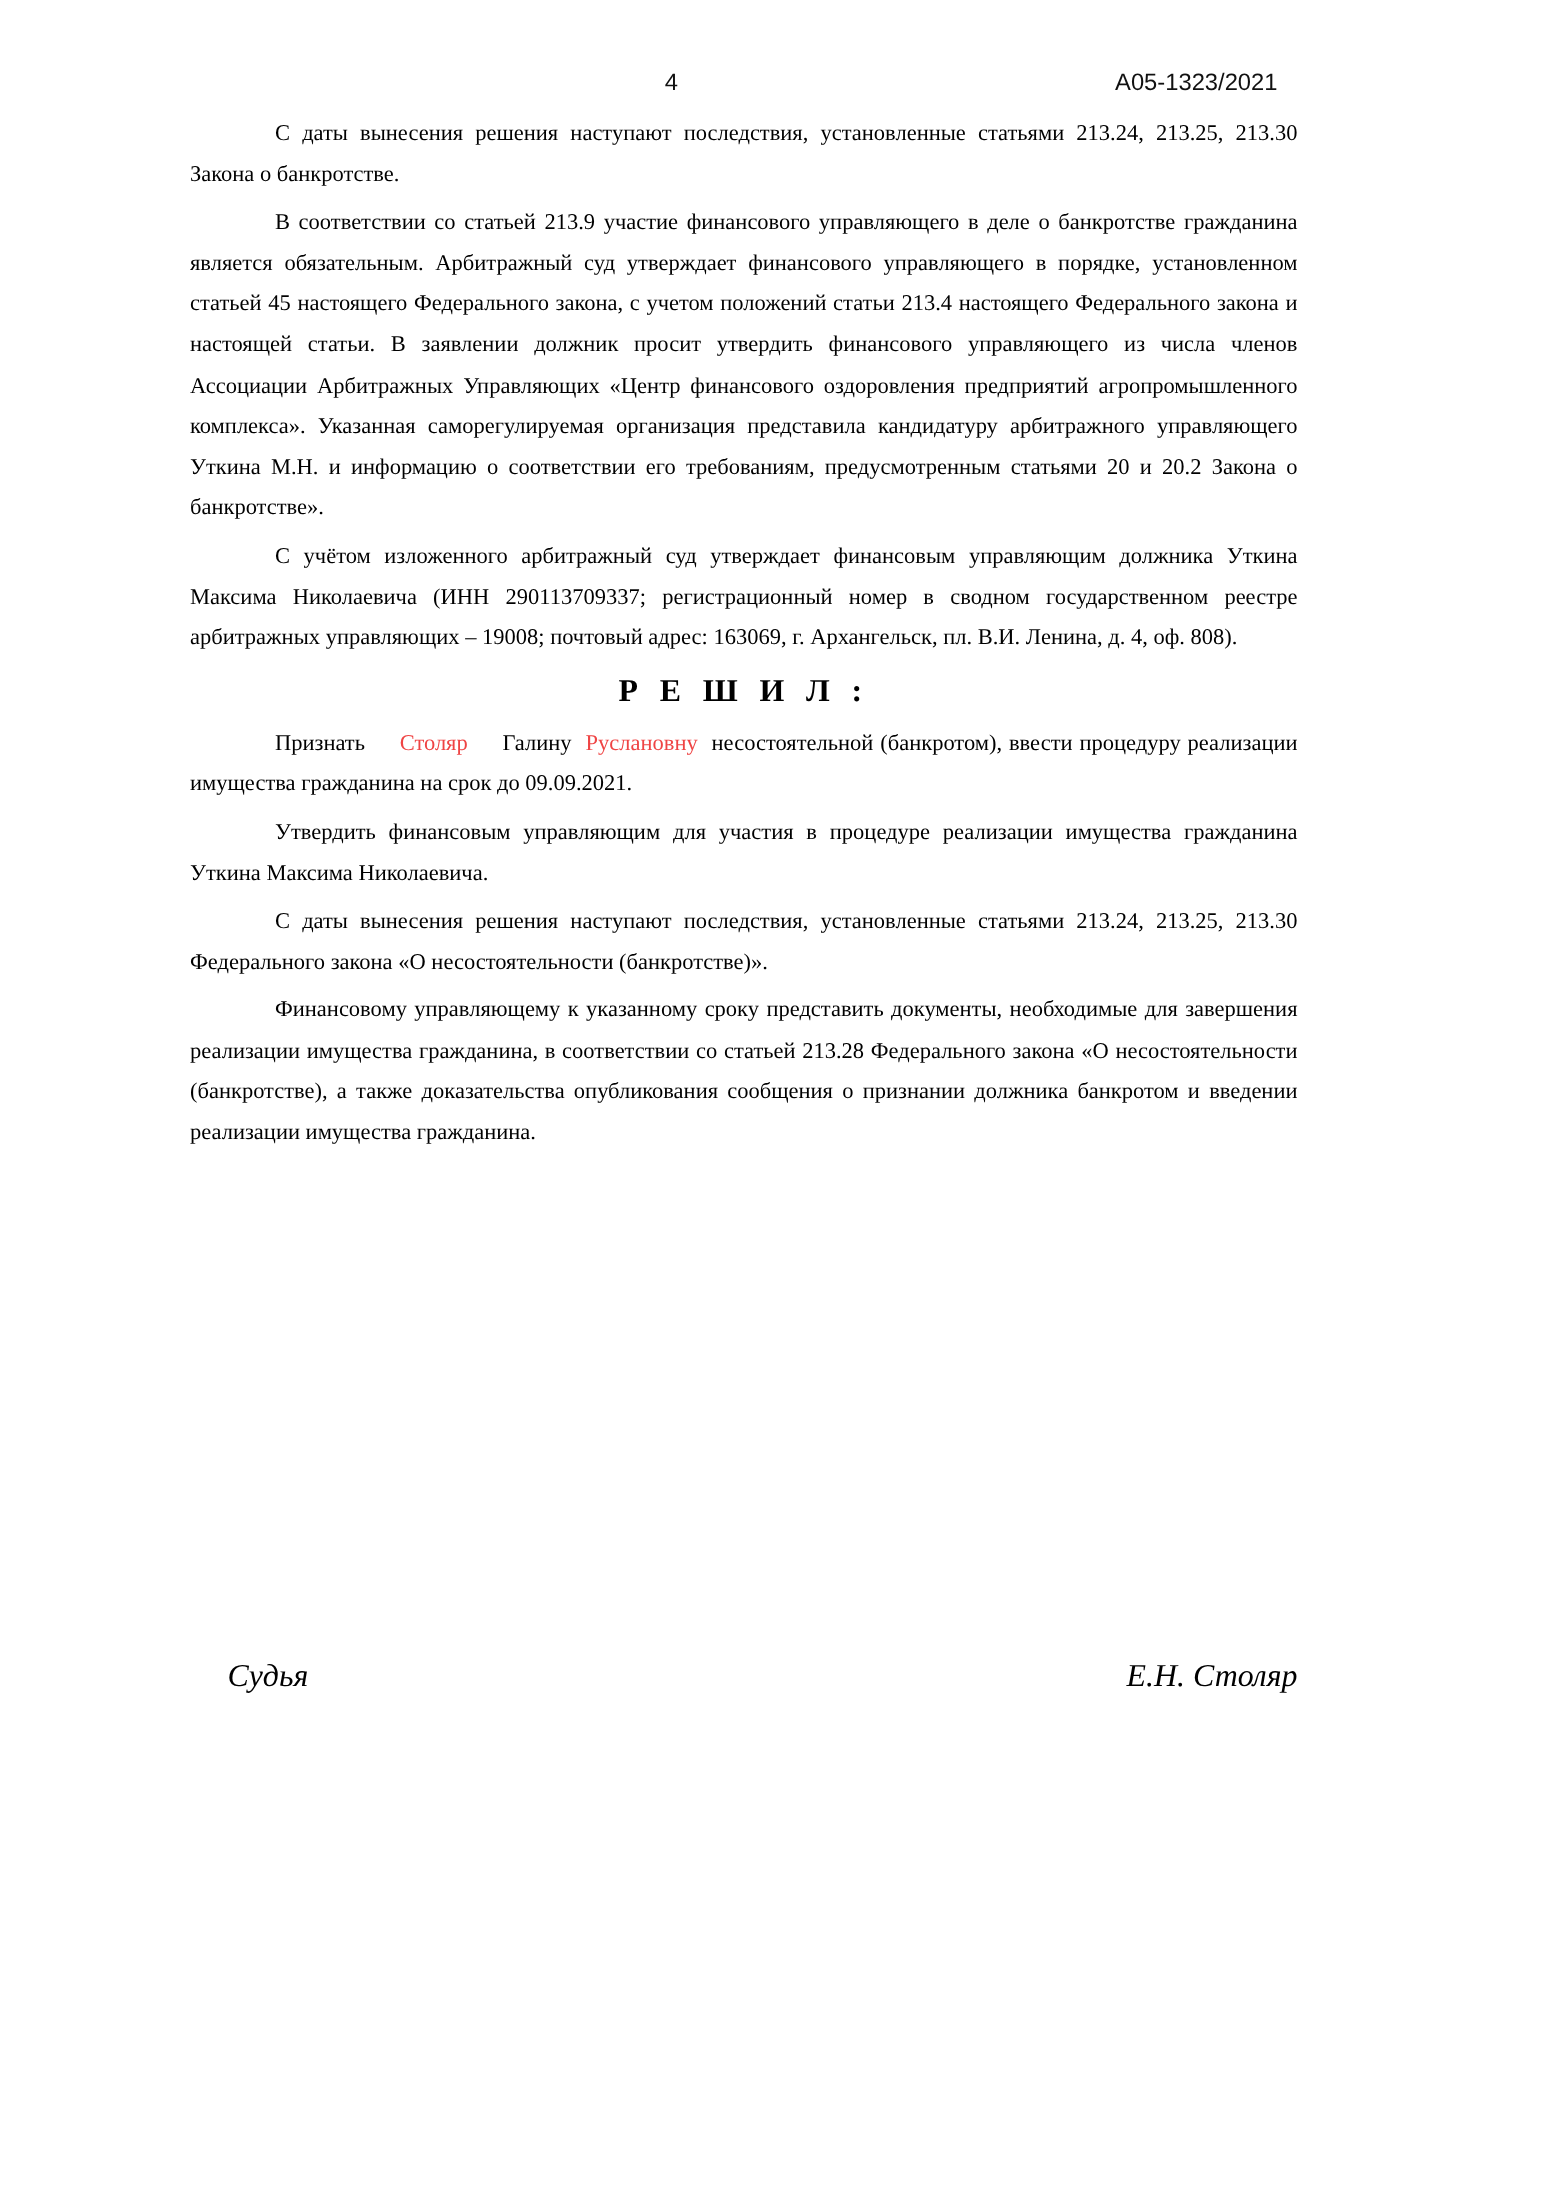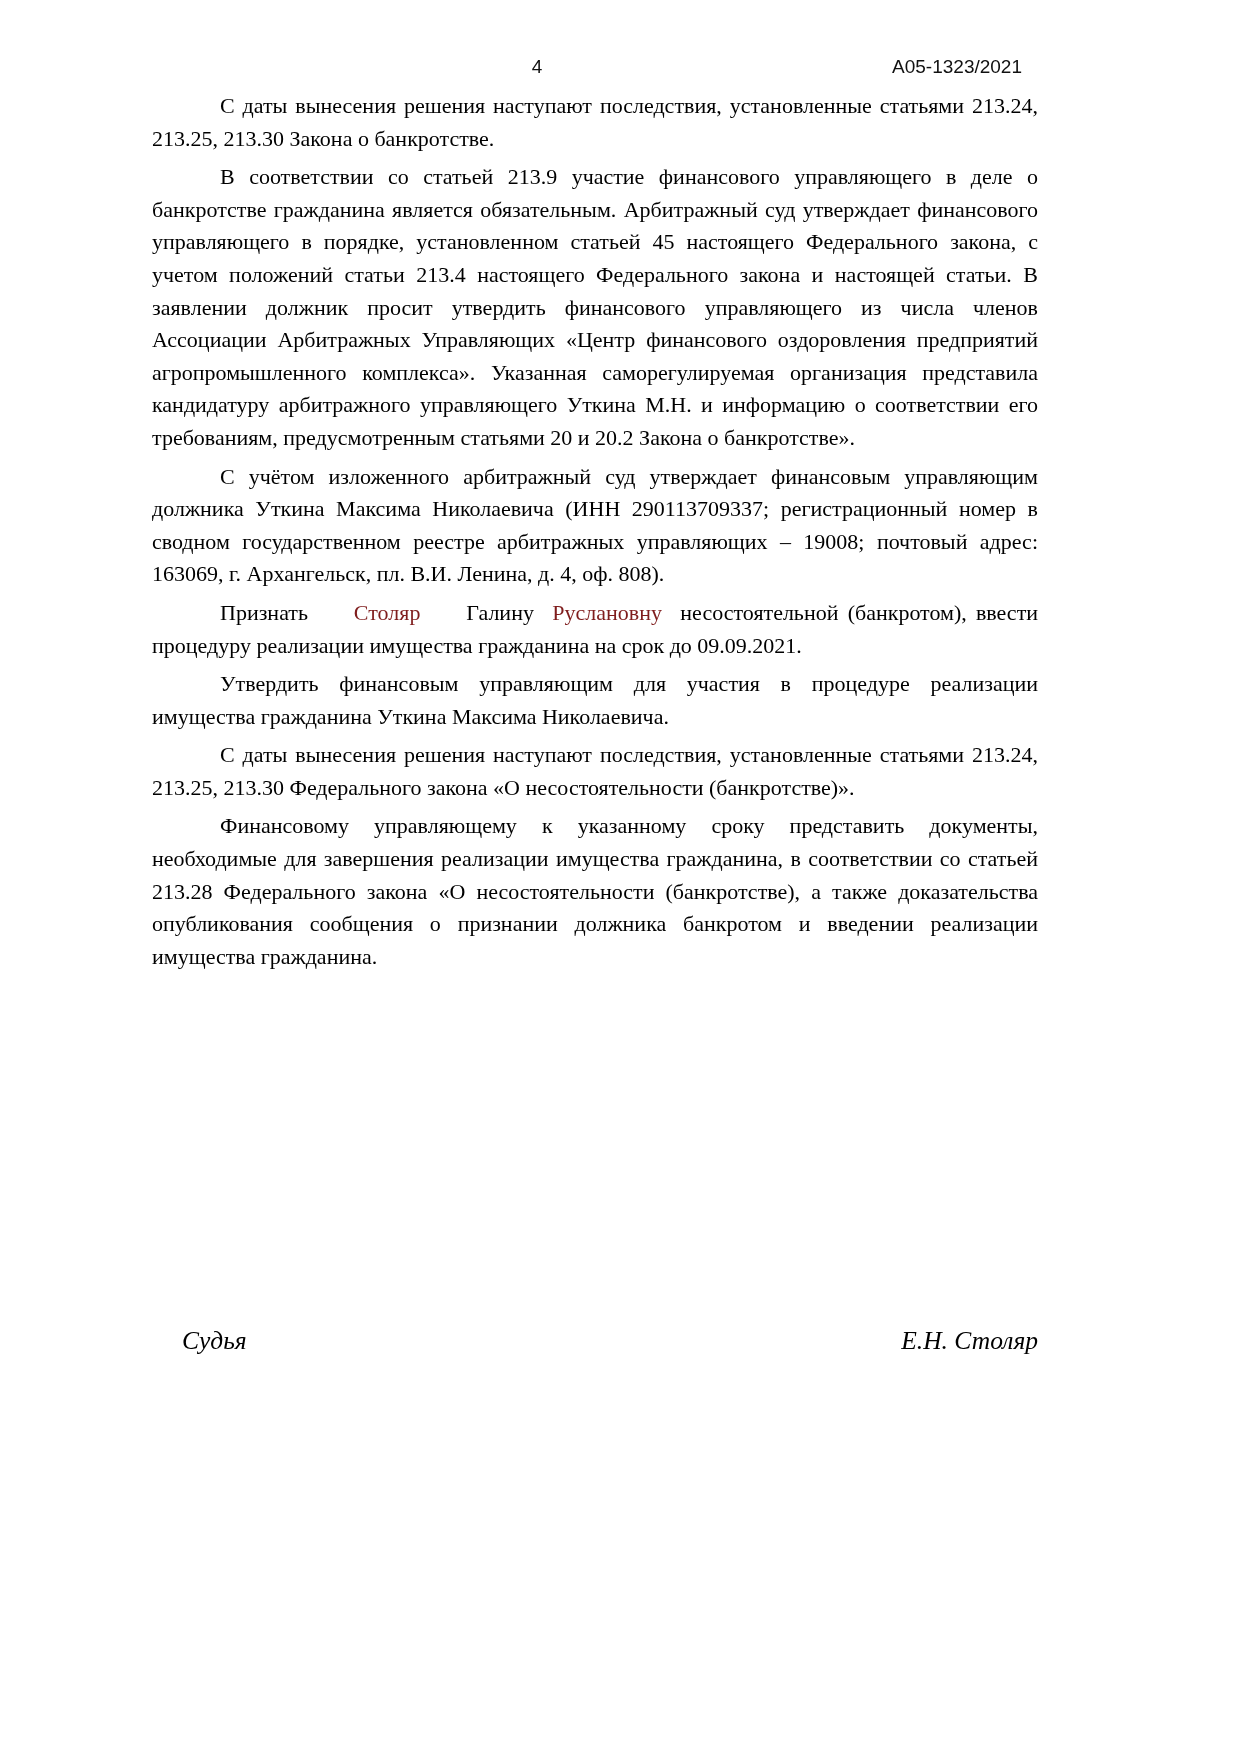--- a/index.html
+++ b/index.html
@@ -44,21 +44,21 @@
   .case-number {
     position: absolute;
     right: 16px;
     top: 0;
     white-space: nowrap;
   }
   
   .para {
     text-align: justify;
     text-justify: inter-word;
-    font-size: 22px;
+    font-size: 18px;
     line-height: 32.6px;
     text-indent: 68px;
     margin: 0 0 6px 0;
     hyphens: none;
   }
   .para:last-child {
     margin-bottom: 0;
   }
   .spacer-sm { height: 6px; }
 
@@ -66,21 +66,21 @@
     text-align: center;
     font-size: 25.5px;
     font-weight: bold;
     letter-spacing: 5.5px;
     line-height: 34px;
     margin: 10px 0 8px 0;
     text-indent: 0;
   }
   .bold { font-weight: bold; }
   .redacted {
-    color: #7f1d1d;
+    color: #ef4444;
   }
   
   .signature-block {
     position: absolute;
     left: 152px;
     top: 1325px;
     width: 886px;
     font-size: 25.5px;
     line-height: 32px;
   }
@@ -109,20 +109,21 @@
       <div class="case-number">А05-1323/2021</div>
     </div>
 
     <p class="para">С даты вынесения решения наступают последствия, установленные статьями 213.24, 213.25, 213.30 Закона о банкротстве.</p>
 
     <p class="para">В соответствии со статьей 213.9 участие финансового управляющего в деле о банкротстве гражданина является обязательным. Арбитражный суд утверждает финансового управляющего в порядке, установленном статьей 45 настоящего Федерального закона, с учетом положений статьи 213.4 настоящего Федерального закона и настоящей статьи. В заявлении должник просит утвердить финансового управляющего из числа членов Ассоциации Арбитражных Управляющих «Центр финансового оздоровления предприятий агропромышленного комплекса». Указанная саморегулируемая организация представила кандидатуру арбитражного управляющего Уткина М.Н. и информацию о соответствии его требованиям, предусмотренным статьями 20 и 20.2 Закона о банкротстве».</p>
 
     <p class="para">С учётом изложенного арбитражный суд утверждает финансовым управляющим должника Уткина Максима Николаевича (ИНН 290113709337; регистрационный номер в сводном государственном реестре арбитражных управляющих – 19008; почтовый адрес: 163069, г. Архангельск, пл. В.И. Ленина, д. 4, оф. 808).</p>
 
 
+    <div class="resolution-heading">Р Е Ш И Л :</div>
 
     <p class="para"><span>Признать</span>&nbsp;&nbsp;&nbsp;&nbsp;&nbsp;<span class="redacted">Столяр</span>&nbsp;&nbsp;&nbsp;&nbsp;&nbsp;<span>Галину</span>&nbsp;&nbsp;<span class="redacted">Руслановну</span>&nbsp;&nbsp;<span>несостоятельной (банкротом), ввести процедуру реализации имущества гражданина на срок до 09.09.2021.</span></p>
 
     <p class="para">Утвердить финансовым управляющим для участия в процедуре реализации имущества гражданина Уткина Максима Николаевича.</p>
 
 
     <p class="para">С даты вынесения решения наступают последствия, установленные статьями 213.24, 213.25, 213.30 Федерального закона «О несостоятельности (банкротстве)».</p>
 
     <p class="para">Финансовому управляющему к указанному сроку представить документы, необходимые для завершения реализации имущества гражданина, в соответствии со статьей 213.28 Федерального закона «О несостоятельности (банкротстве), а также доказательства опубликования сообщения о признании должника банкротом и введении реализации имущества гражданина.</p>
 

